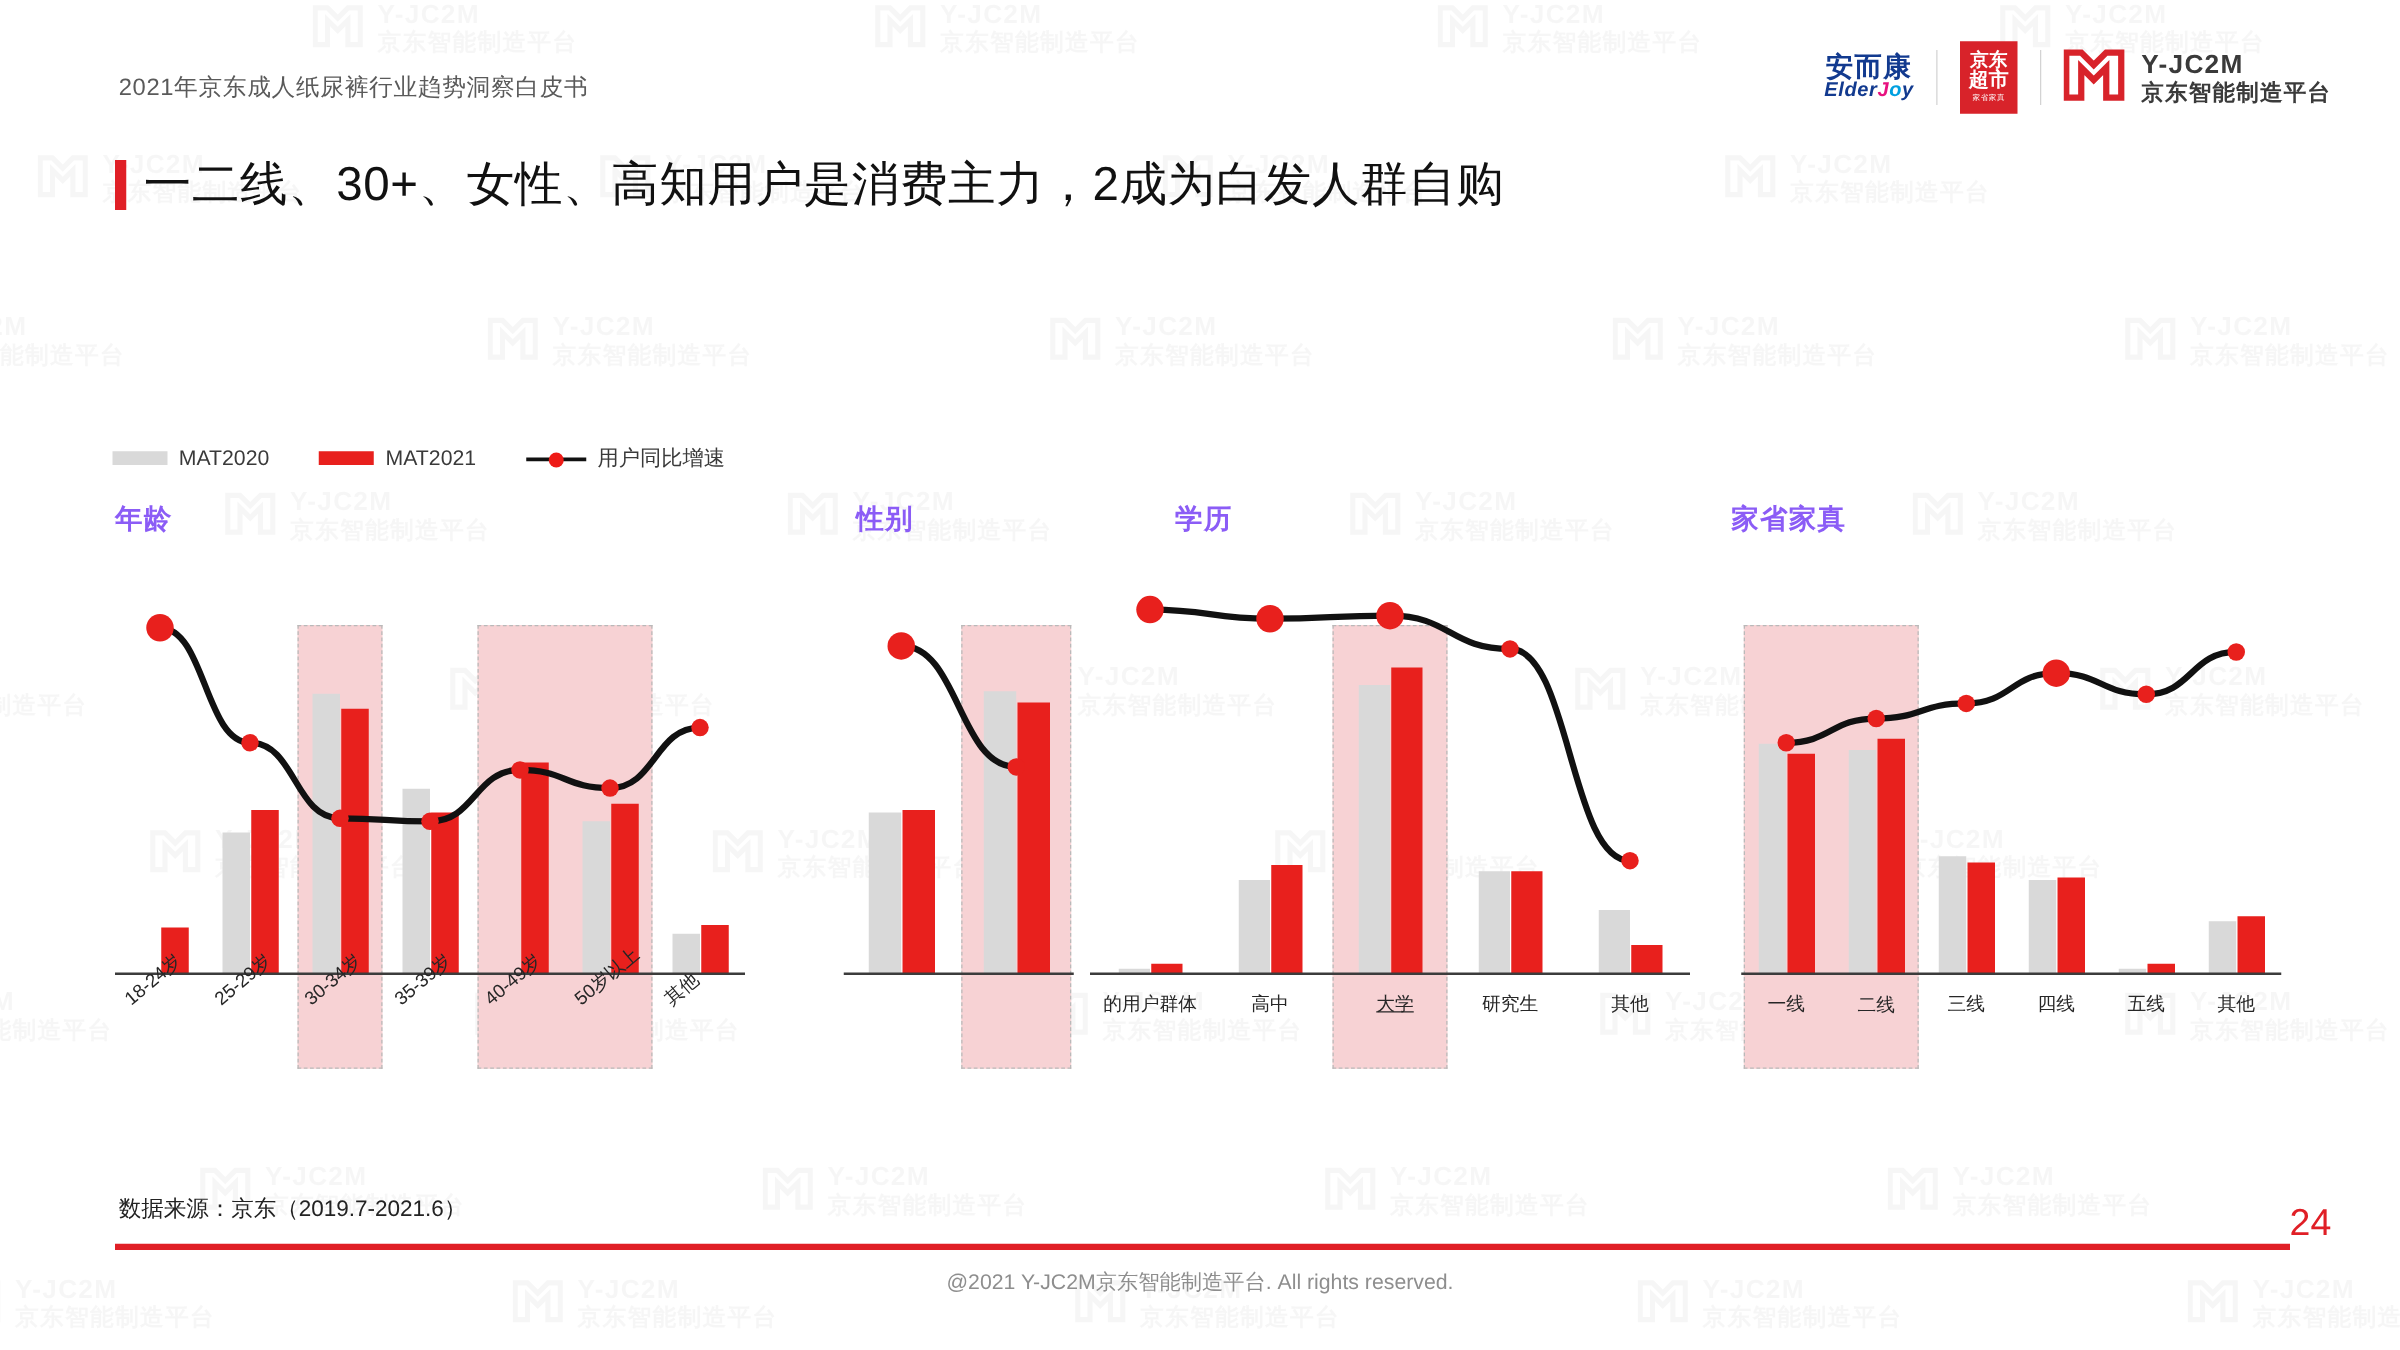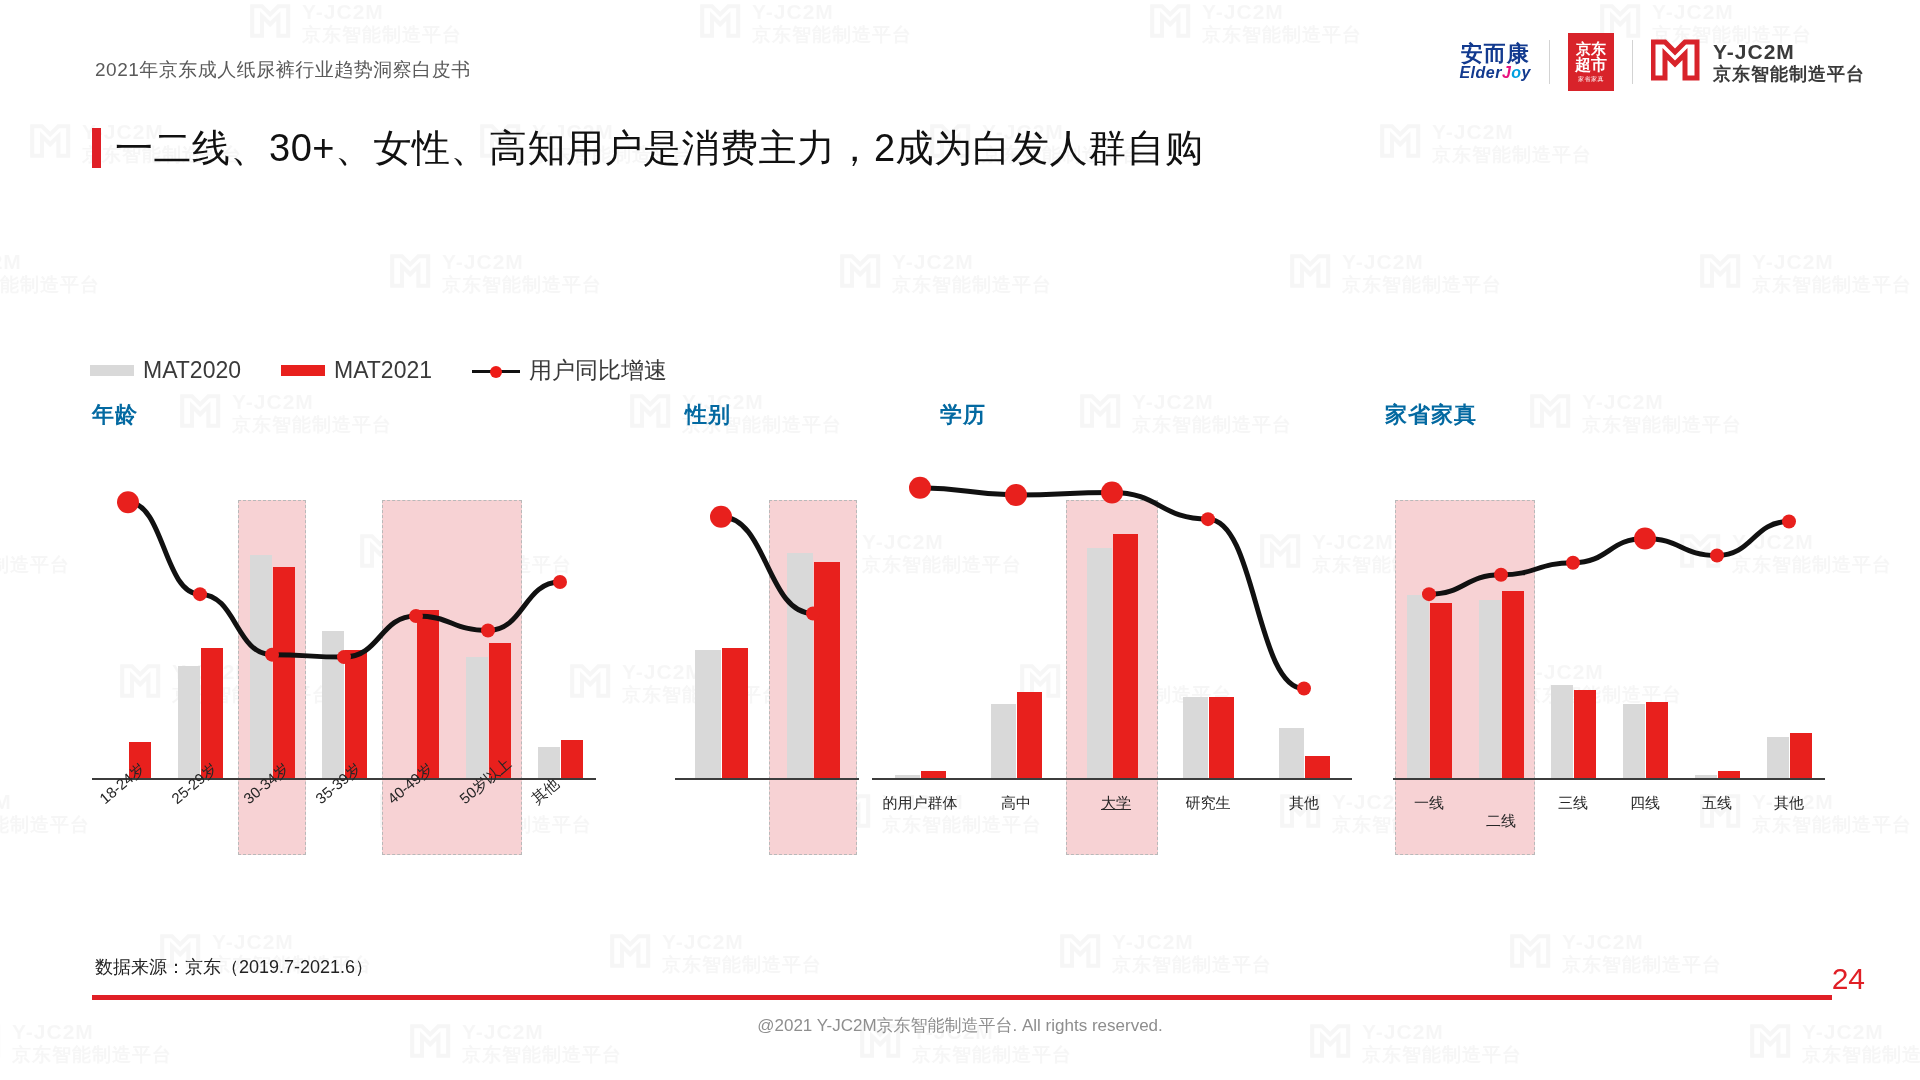--- a/index.html
+++ b/index.html
@@ -43,30 +43,30 @@
   
   .headline{position:absolute;left:92px;top:125px;display:flex;align-items:flex-start;}
   .headline .bar{width:9px;height:40px;background:#e01f26;margin-right:14px;margin-top:3px;}
   .headline .txt{font-size:38px;color:#111;letter-spacing:.5px;line-height:1.25;}
   .subline{position:absolute;left:115px;top:200px;font-size:20px;color:#222;letter-spacing:.3px;}
 
   .chart-title{position:absolute;left:92px;top:275px;font-size:24px;font-weight:700;color:#111;letter-spacing:.5px;}
 
   
   .legend{position:absolute;left:90px;top:355px;display:flex;align-items:center;gap:40px;}
-  .lg-item{display:flex;align-items:center;gap:9px;font-size:23px;color:#3a3a3a;}
+  .lg-item{display:flex;align-items:center;gap:9px;font-size:17px;color:#3a3a3a;}
   .sw{width:44px;height:11px;display:inline-block;}
   .sw-gray{background:#d9d9d9;}
   .sw-red{background:#e8201d;}
   .sw-line{position:relative;width:48px;height:12px;}
   .sw-line .ln{position:absolute;left:0;top:5px;width:48px;height:3px;background:#111;}
   .sw-line .dt{position:absolute;left:18px;top:1px;width:12px;height:12px;border-radius:50%;background:#ee1b17;}
 
   
-  .group-label{position:absolute;font-size:22px;font-weight:700;color:#0369a1;letter-spacing:1px;}
+  .group-label{position:absolute;font-size:22px;font-weight:700;color:#8b5cf6;letter-spacing:1px;}
 
   .chart{position:absolute;}
   .plot{position:relative;height:310px;}
   .axis{position:absolute;left:0;bottom:0;height:2px;background:#3c3c3c;}
 
   .hl{position:absolute;bottom:0;background:#f7d2d4;border:1.5px dashed #b9b9b9;box-sizing:border-box;}
   .hl.tall{bottom:-75px;}
   .grp{position:absolute;bottom:0;display:flex;align-items:flex-end;justify-content:center;gap:1px;}
   .bar-g{background:#d9d9d9;}
   .bar-r{background:#e8201d;}
@@ -407,21 +407,21 @@
           <circle cx="36" cy="124.16" r="7" fill="#e8201d"></circle>
           <circle cx="108" cy="104.80000000000001" r="7" fill="#e8201d"></circle>
           <circle cx="180" cy="92.69999999999999" r="7" fill="#e8201d"></circle>
           <circle cx="252" cy="68.5" r="11" fill="#e8201d"></circle>
           <circle cx="324" cy="85.44" r="7" fill="#e8201d"></circle>
           <circle cx="396" cy="51.56" r="7" fill="#e8201d"></circle>
         </svg>
       </div>
       <div style="position: relative; width: 432px; height: 110px;">
         <div class="xlab" style="left: 0px; width: 72px; text-align: center; top: 14px;">一线</div>
-        <div class="xlab" style="left: 72px; width: 72px; text-align: center; top: 32px;">二线</div>
+        <div class="xlab" style="left: 72px; width: 72px; text-align: center; top: 15px;">二线</div>
         <div class="xlab" style="left: 144px; width: 72px; text-align: center; top: 14px;">三线</div>
         <div class="xlab" style="left: 216px; width: 72px; text-align: center; top: 14px;">四线</div>
         <div class="xlab" style="left: 288px; width: 72px; text-align: center; top: 14px;">五线</div>
         <div class="xlab" style="left: 360px; width: 72px; text-align: center; top: 14px;">其他</div>
       </div>
     </div>
 
   <div class="src">数据来源：京东（2019.7-2021.6）</div>
   <div class="footline"></div>
   <div class="pgno">24</div>

